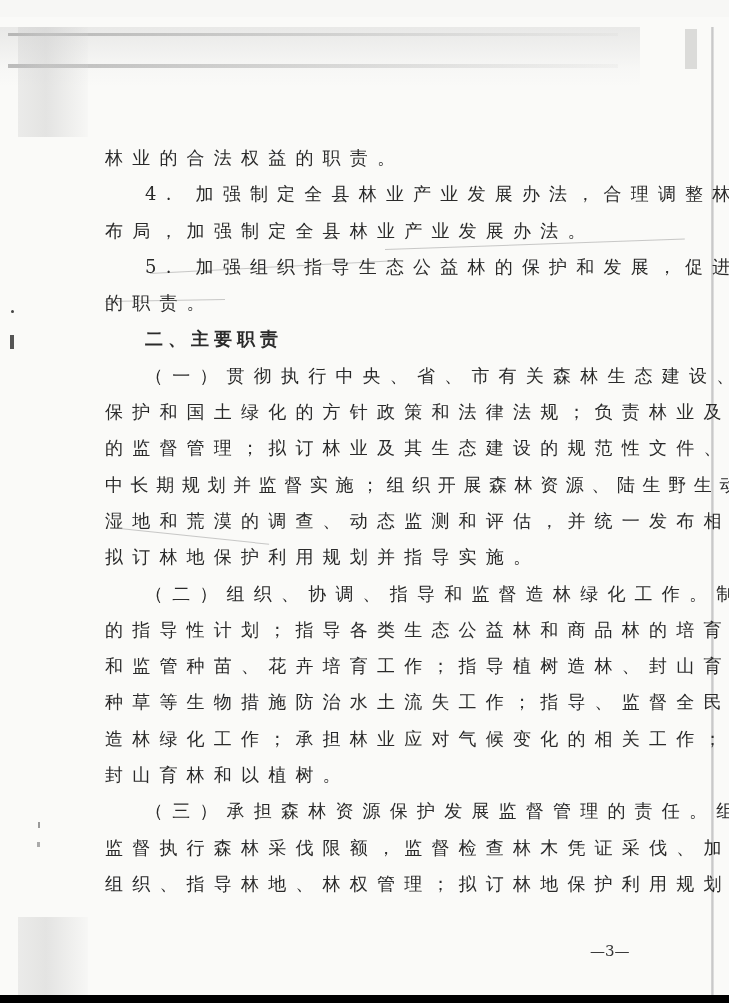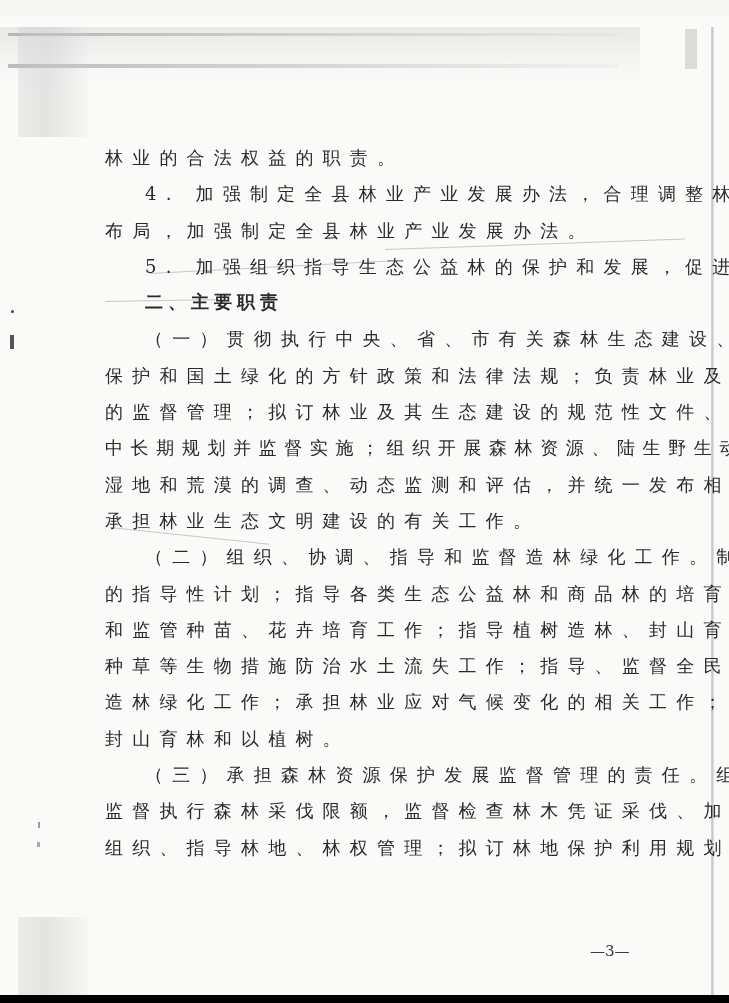--- a/index.html
+++ b/index.html
@@ -45,21 +45,21 @@
     transform-origin: left center;
   }
   .text-block {
     position: absolute; left: 105px; top: 123px; width: 560px;
   }
   .line {
     height: 36.3px; line-height: 36.3px;
     font-size: 18px; letter-spacing: 9.2px; white-space: nowrap;
   }
   .line.indent { padding-left: 40px; }
-  .line.heading { font-family: Liberation Mono, monospace; font-weight: bold; letter-spacing: 5px; }
+  .line.heading { font-family: Liberation Serif, serif; font-weight: bold; letter-spacing: 5px; }
   .page-number {
     position: absolute; left: 590px; top: 925px;
     font-size: 15px; letter-spacing: 0; color: #333;
   }
 </style>
 </head>
 <body>
 
 <div class="page">
   <div class="scan-haze"></div>
@@ -80,29 +80,30 @@
   <div class="crease" style="left:105px;top:284px;width:120px;transform:rotate(-1deg);"></div>
   <div class="crease" style="left:110px;top:510px;width:160px;transform:rotate(6deg);"></div>
 
   <div class="text-block">
     <div class="line">林业的合法权益的职责。</div>
 
     <div class="line indent">4. 加强制定全县林业产业发展办法，合理调整林业产业发展</div>
     <div class="line">布局，加强制定全县林业产业发展办法。</div>
 
     <div class="line indent">5. 加强组织指导生态公益林的保护和发展，促进生态文化建设</div>
+    <div class="line">的职责。</div>
 
     <div class="line indent heading">二、主要职责</div>
 
     <div class="line indent">（一）贯彻执行中央、省、市有关森林生态建设、森林资源</div>
     <div class="line">保护和国土绿化的方针政策和法律法规；负责林业及其生态建设</div>
     <div class="line">的监督管理；拟订林业及其生态建设的规范性文件、发展战略、</div>
     <div class="line" style="letter-spacing:7.6px;">中长期规划并监督实施；组织开展森林资源、陆生野生动植物资源、</div>
     <div class="line">湿地和荒漠的调查、动态监测和评估，并统一发布相关信息；</div>
-    <div class="line">承担林业生态文明建设的有关工作。</div>
+    <div class="line">拟订林地保护利用规划并指导实施。</div>
 
     <div class="line indent">（二）组织、协调、指导和监督造林绿化工作。制定造林绿化</div>
     <div class="line">的指导性计划；指导各类生态公益林和商品林的培育工作；指导</div>
     <div class="line">和监管种苗、花卉培育工作；指导植树造林、封山育林和以植树</div>
     <div class="line">种草等生物措施防治水土流失工作；指导、监督全民义务植树、</div>
     <div class="line">造林绿化工作；承担林业应对气候变化的相关工作；承担县绿化</div>
     <div class="line">封山育林和以植树。</div>
 
     <div class="line indent">（三）承担森林资源保护发展监督管理的责任。组织编制并</div>
     <div class="line">监督执行森林采伐限额，监督检查林木凭证采伐、加工、运输；</div>

